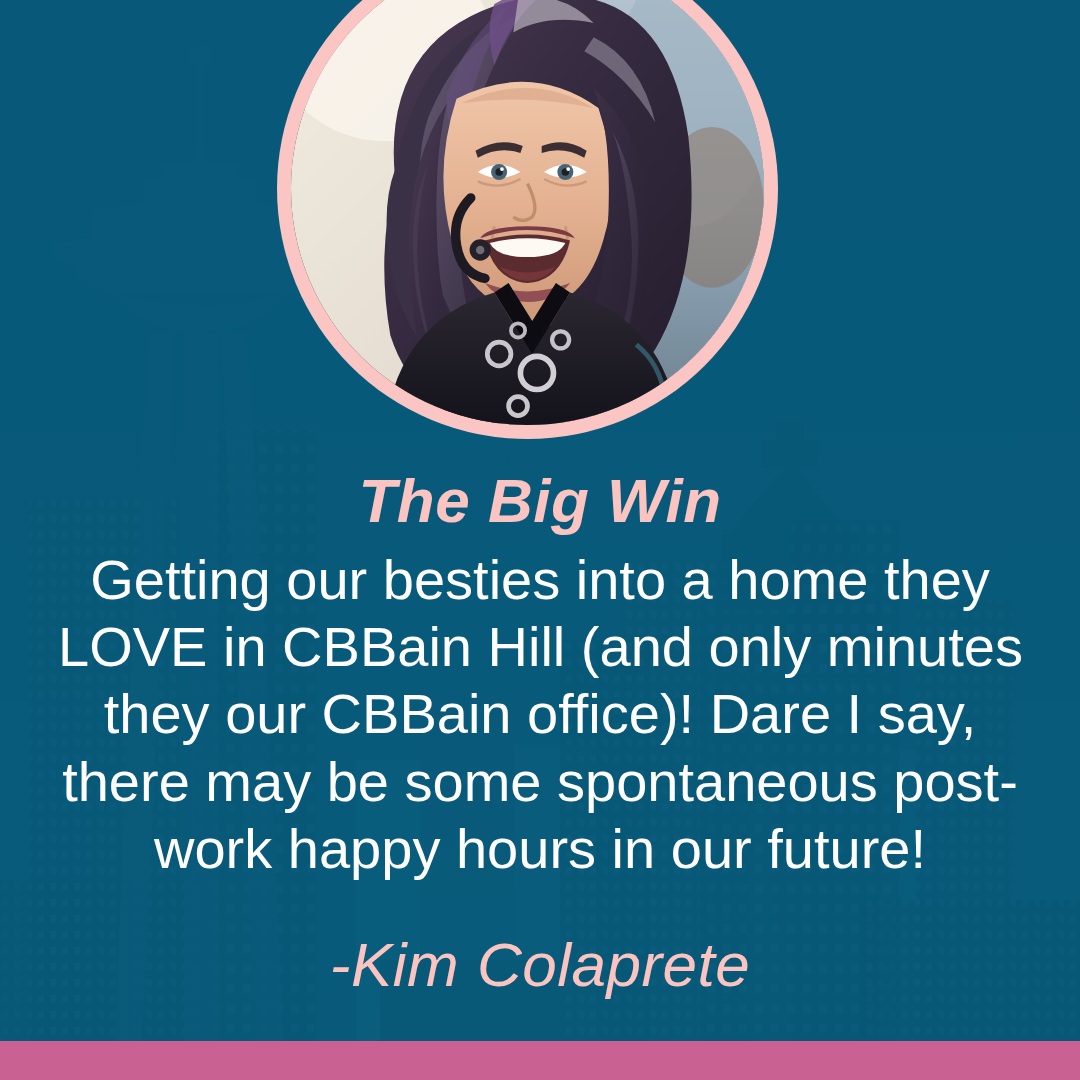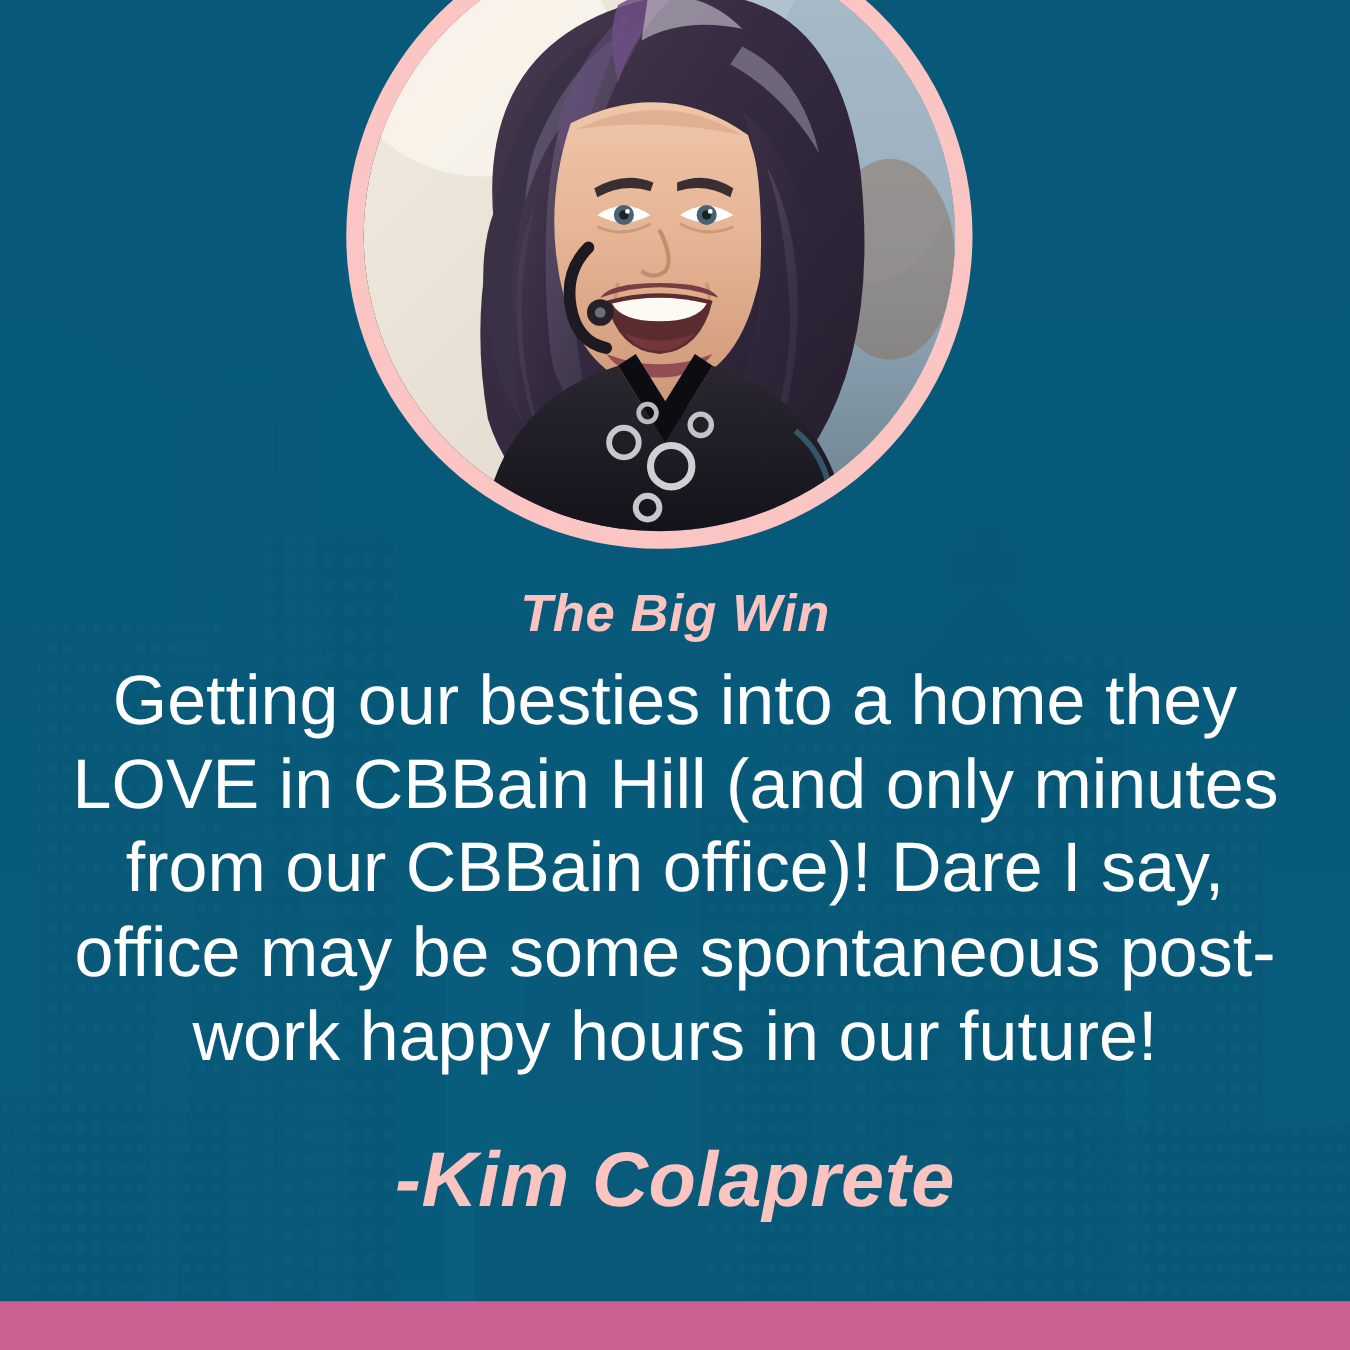--- a/index.html
+++ b/index.html
@@ -71,41 +71,41 @@
   .content {
     position: absolute;
     left: 0;
     right: 0;
     top: 470px;
     text-align: center;
     padding: 0 40px;
     box-sizing: border-box;
   }
   .headline {
-    font-size: 42px;
+    font-size: 62px;
     line-height: 1.0;
     font-weight: bold;
     font-style: italic;
     color: #fbc4c0;
     letter-spacing: 0.5px;
     margin: 0 0 14px 0;
   }
   .quote-body {
     font-size: 56px;
     line-height: 1.20;
     color: #ffffff;
     font-weight: 400;
     margin: 0;
     padding: 0 18px;
   }
   .quote-line { display: block; white-space: nowrap; }
   .attribution {
     font-size: 62px;
     line-height: 1.0;
-    font-weight: bold;
+    font-weight: normal;
     font-style: italic;
     color: #fbc4c0;
     letter-spacing: 0.5px;
     margin: 52px 0 0 0;
   }
 
   
   .bottom-bar {
     position: absolute;
     left: 0;
@@ -330,22 +330,22 @@
       </svg>
     </div>
   </div>
 
   <div class="content">
     <div class="headline">The Big Win</div>
 
     <div class="quote-body">
       <span class="quote-line">Getting our besties into a home they</span>
       <span class="quote-line">LOVE in CBBain Hill (and only minutes</span>
-      <span class="quote-line">from our CBBain office)! Dare I say,</span>
-      <span class="quote-line">office may be some spontaneous post-</span>
+      <span class="quote-line">they our CBBain office)! Dare I say,</span>
+      <span class="quote-line">there may be some spontaneous post-</span>
       <span class="quote-line">work happy hours in our future!</span>
     </div>
 
     <div class="attribution">-Kim Colaprete</div>
   </div>
 
   <div class="bottom-bar"></div>
 
 </div>
 

